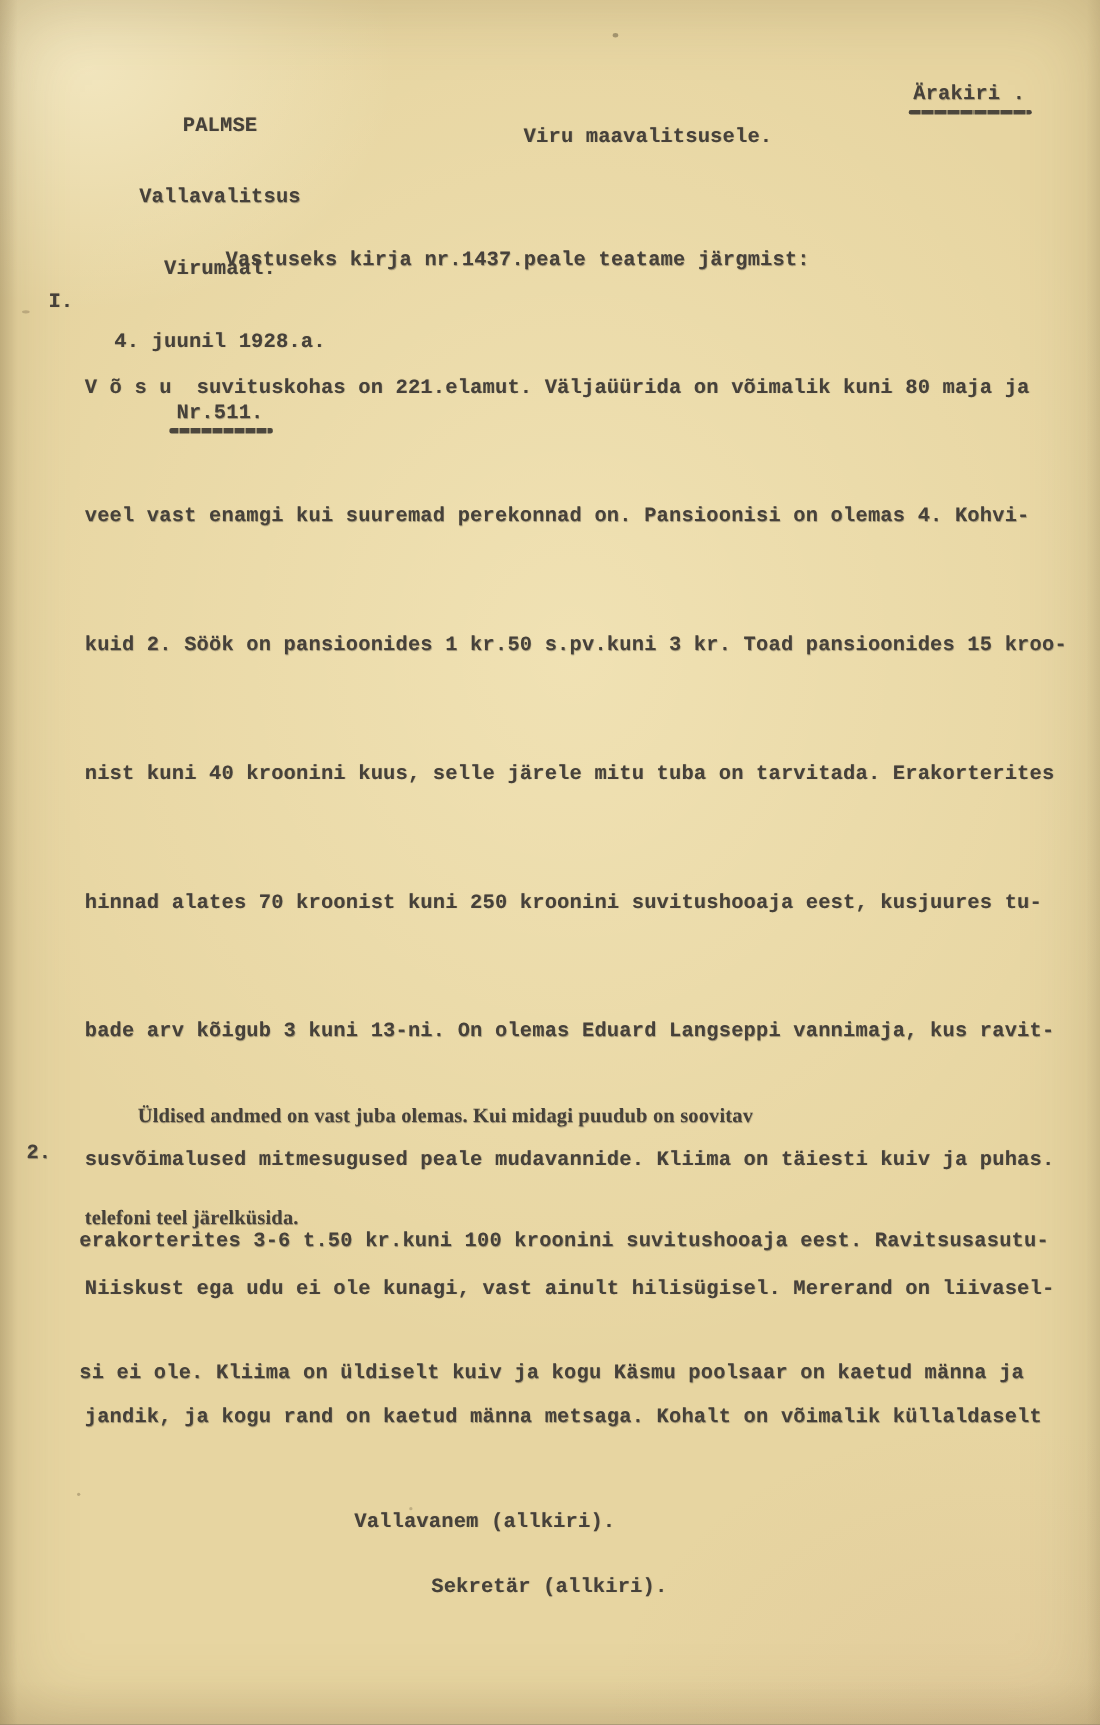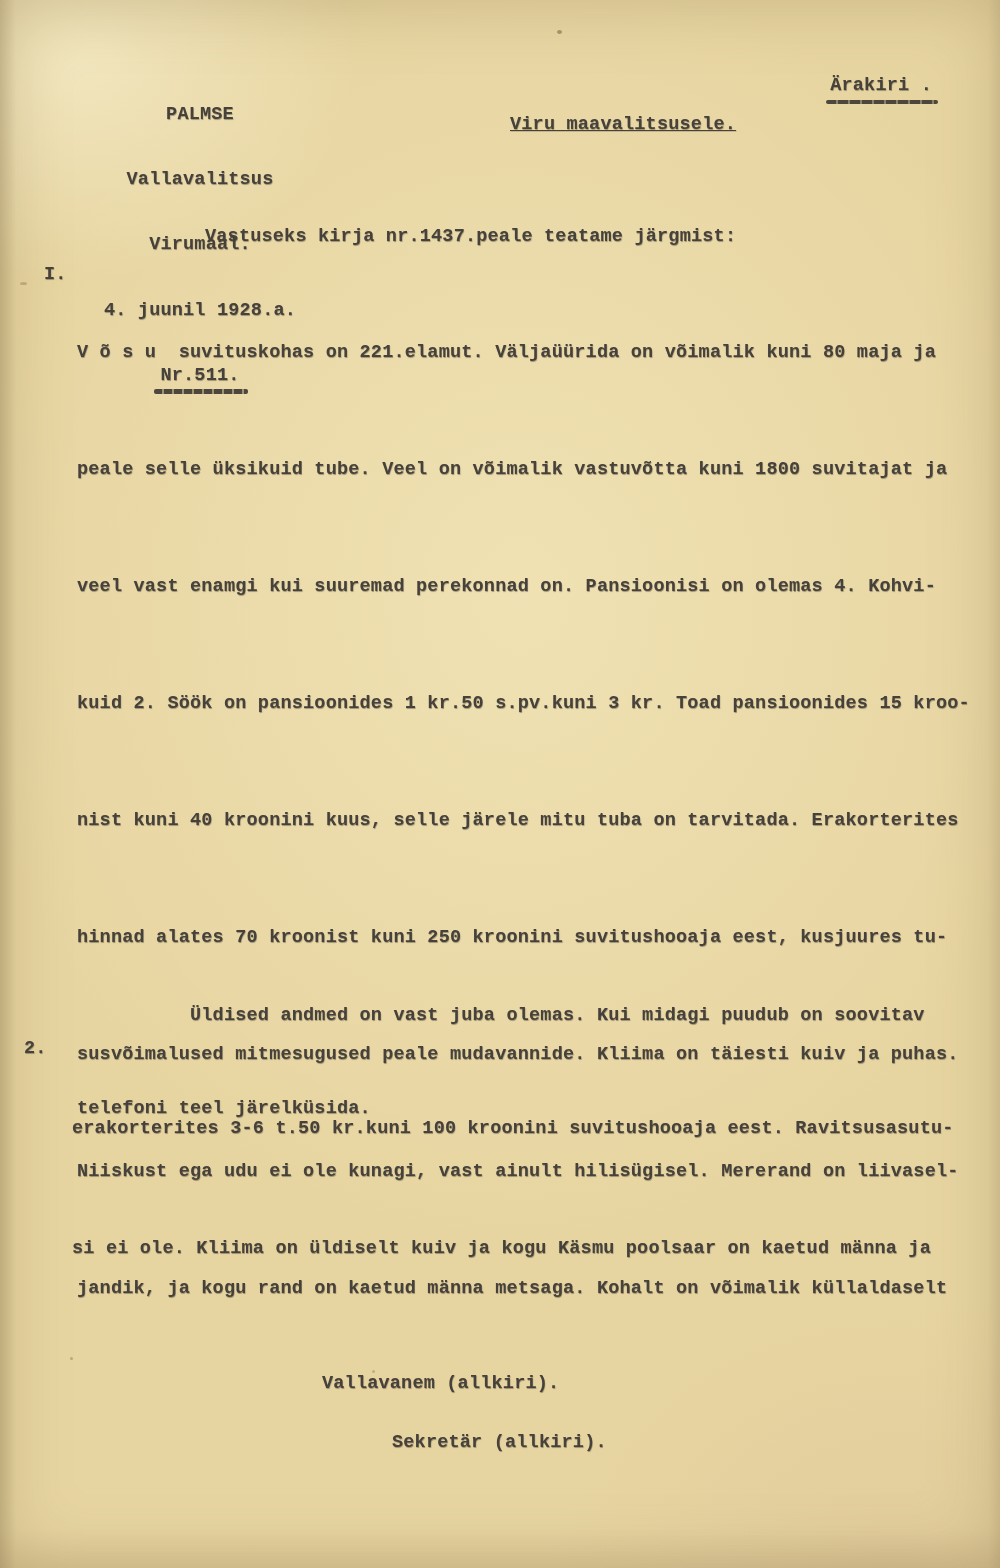--- a/index.html
+++ b/index.html
@@ -27,21 +27,21 @@
   }
   .txt {
     position: absolute;
     white-space: pre;
     font-size: 18.5px;
     letter-spacing: 0.2px;
     text-shadow: 0.5px 0.5px 0.7px rgba(70,64,54,0.45);
   }
   .lh-body { line-height: 39px; }
   .lh-body2 { line-height: 40px; }
-  .lh-note { line-height: 31px; }
+  .lh-note { line-height: 31px; font-family: Liberation Serif, serif; }
   .lh-single { line-height: 24px; }
   .sender-block { text-align: center; line-height: 21.8px; }
   .u-heavy { position: relative; display: inline-block; }
   .u-heavy::after {
     content: "";
     position: absolute;
     left: -6px;
     right: -8px;
     bottom: -7px;
     height: 5px;
@@ -86,33 +86,33 @@
   </div>
 
   <div class="txt sender-block" style="left:95px; top:60px; width:210px;">
     <div>PALMSE</div>
     <div>Vallavalitsus</div>
     <div>Virumaal.</div>
     <div>4. juunil 1928.a.</div>
     <div><span class="u-heavy">Nr.511.</span></div>
   </div>
 
-  <div class="txt lh-single" style="left:510px; top:113px;text-decoration:underline;">Viru maavalitsusele.</div>
+  <div class="txt lh-single" style="left:476px; top:113px;">Viru maavalitsusele.</div>
 
   <div class="txt lh-single" style="left:205px; top:225px;">Vastuseks kirja nr.1437.peale teatame järgmist:</div>
 
   <div class="txt lh-body" style="left:44px; top:255px;">I.</div>
 
   <div class="txt lh-body" style="left:77px; top:255px;">
     <div>V õ s u  suvituskohas on 221.elamut. Väljaüürida on võimalik kuni 80 maja ja</div>
-    <div>peale selle üksikuid tube. Veel on võimalik vastuvõtta kuni 1800 suvitajat ja</div>
     <div>veel vast enamgi kui suuremad perekonnad on. Pansioonisi on olemas 4. Kohvi-</div>
     <div>kuid 2. Söök on pansioonides 1 kr.50 s.pv.kuni 3 kr. Toad pansioonides 15 kroo-</div>
     <div>nist kuni 40 kroonini kuus, selle järele mitu tuba on tarvitada. Erakorterites</div>
     <div>hinnad alates 70 kroonist kuni 250 kroonini suvitushooaja eest, kusjuures tu-</div>
+    <div>bade arv kõigub 3 kuni 13-ni. On olemas Eduard Langseppi vannimaja, kus ravit-</div>
     <div>susvõimalused mitmesugused peale mudavannide. Kliima on täiesti kuiv ja puhas.</div>
     <div>Niiskust ega udu ei ole kunagi, vast ainult hilisügisel. Mererand on liivasel-</div>
     <div>jandik, ja kogu rand on kaetud männa metsaga. Kohalt on võimalik küllaldaselt</div>
     
     
     
     
     
     
     

